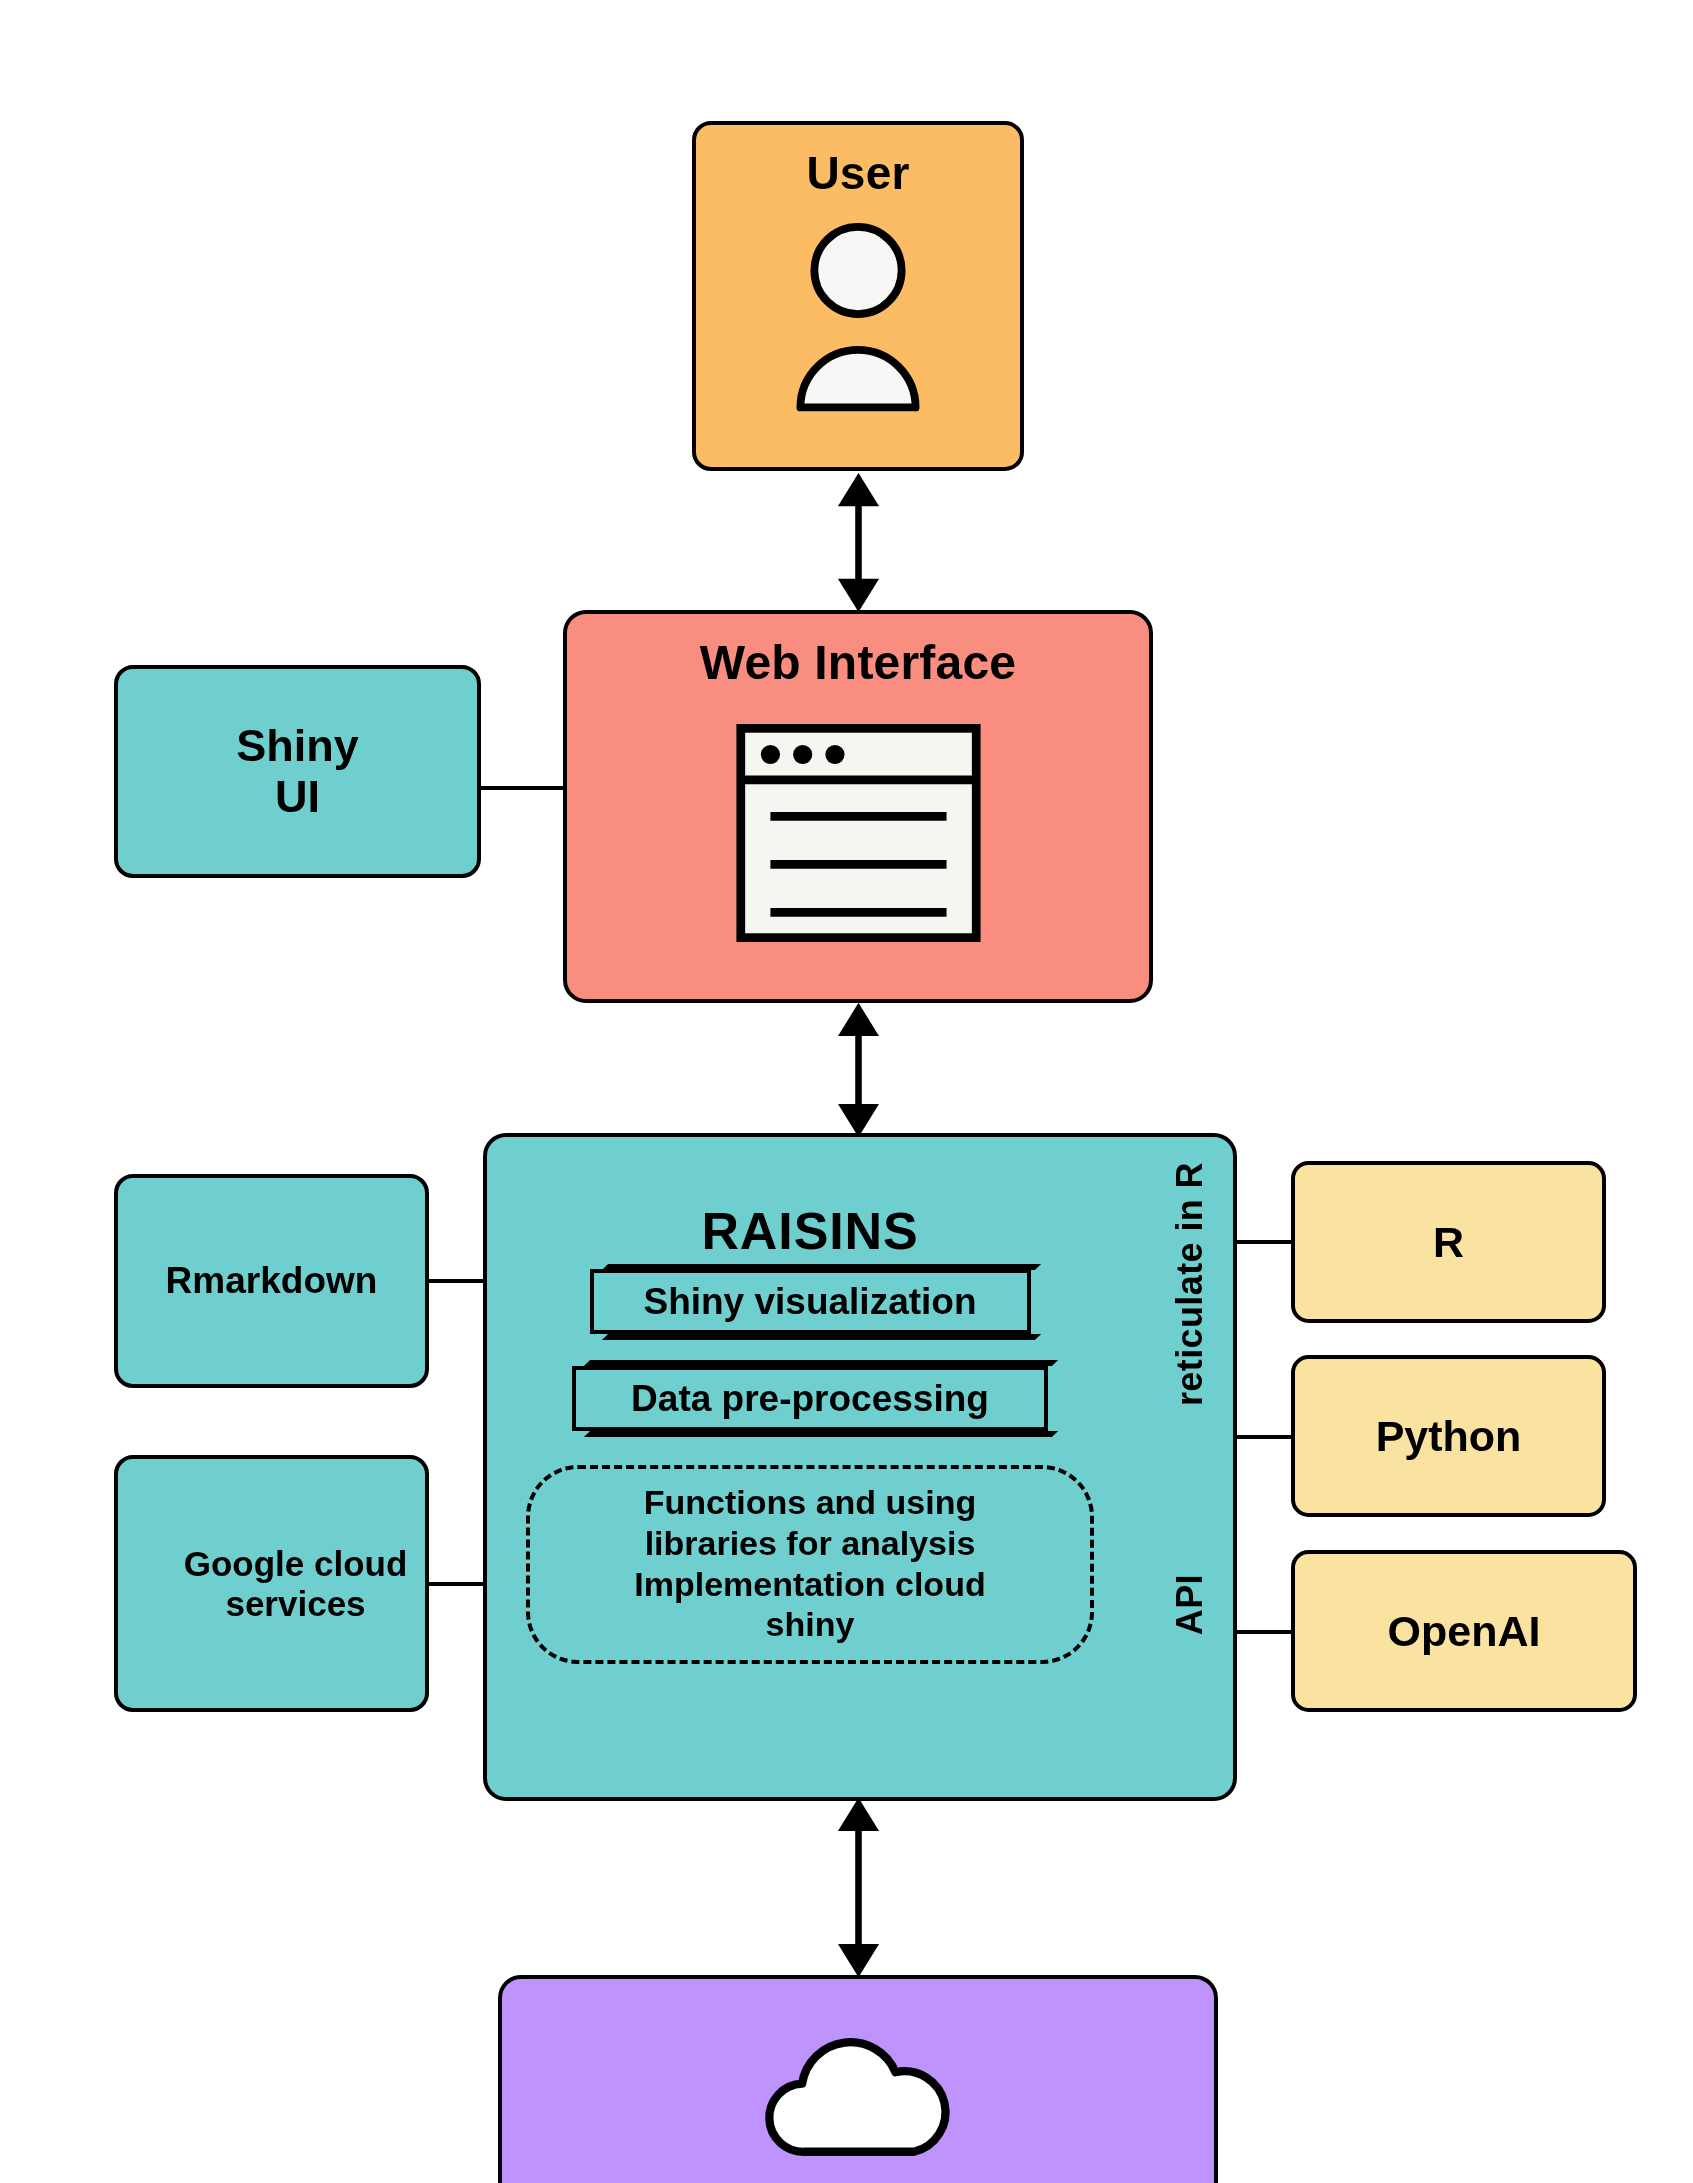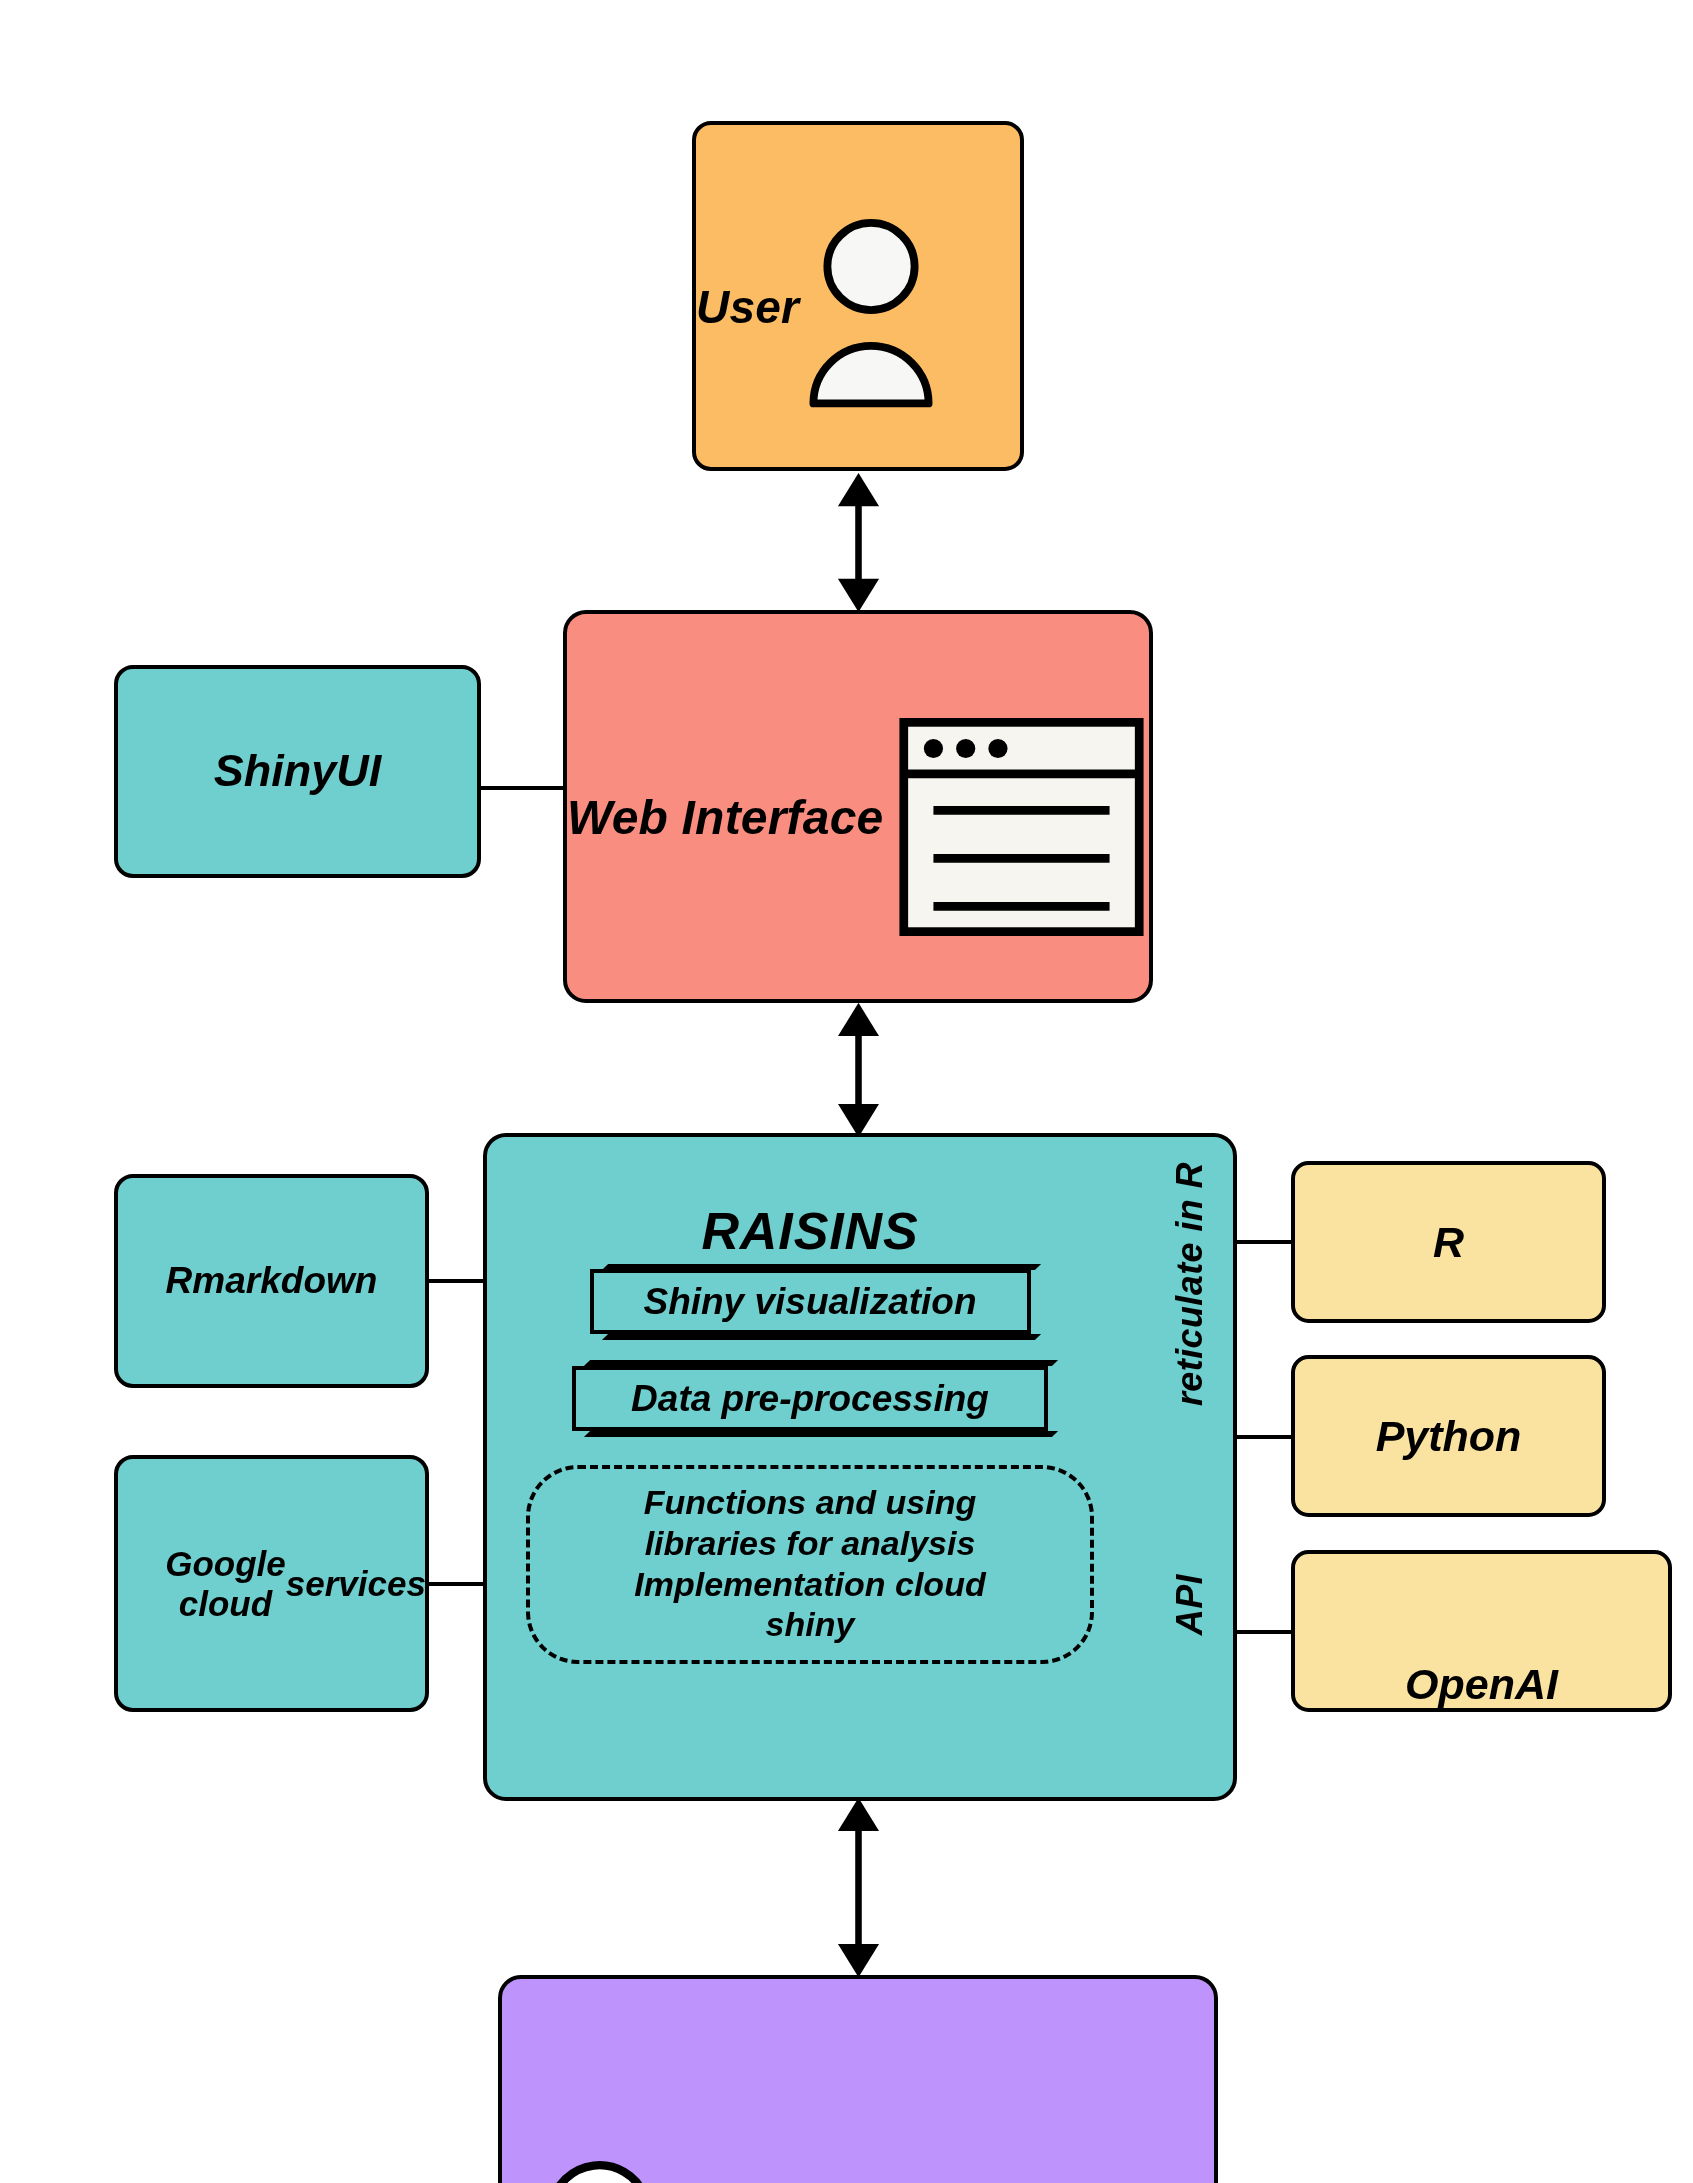--- a/index.html
+++ b/index.html
@@ -15,28 +15,27 @@
     height: 2702px;
     background: #ffffff;
   }
 
   
   .node {
     position: absolute;
     border: 4.8px solid #000000;
     border-radius: 21px;
     display: flex;
-    flex-direction: row;
+    flex-direction: column;
     align-items: center;
     justify-content: center;
     text-align: center;
     color: #000000;
     font-weight: bold;
     line-height: 1.12;
-    font-style: italic;
   }
 
   
   .c-orange { background: #FCBC64; }
   .c-salmon { background: #F98E80; gap: 16px; }
   .c-teal   { background: #6ECFCE; }
   .c-yellow { background: #FAE3A0; }
   .c-purple { background: #BE93FC; }
 
   
@@ -78,21 +77,21 @@
 
   #gcloud-node {
     left: 114px; top: 1455px; width: 315px; height: 257px;
     border-radius: 19px;
     padding-left: 48px;
   }
   #gcloud-node .title { font-size: 35px; }
 
   #r-node     { left: 1291px; top: 1161px; width: 315px; height: 162px; border-radius: 17.5px; }
   #python-node{ left: 1291px; top: 1355px; width: 315px; height: 162px; border-radius: 17.5px; }
-  #openai-node{ left: 1291px; top: 1550px; width: 381px; height: 162px; border-radius: 17.5px; align-items: flex-end; }
+  #openai-node{ left: 1291px; top: 1550px; width: 346px; height: 162px; border-radius: 17.5px; }
   #r-node .title, #python-node .title, #openai-node .title { font-size: 43px; }
 
   #posit-node {
     left: 498px; top: 1975px; width: 720px; height: 431px;
     border-radius: 23px;
     justify-content: flex-start;
     padding-top: 47px;
   }
   #posit-node .title { font-size: 47px; line-height: 1.25; margin-top: 15px; }
 

